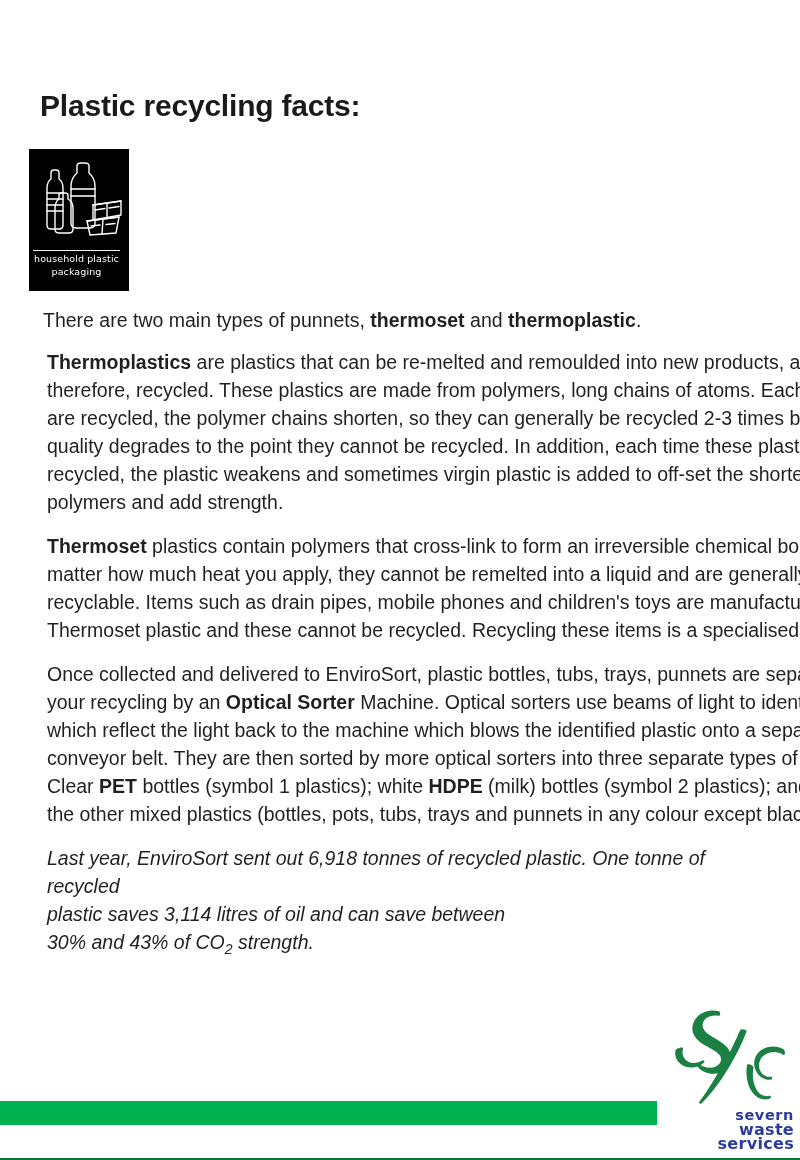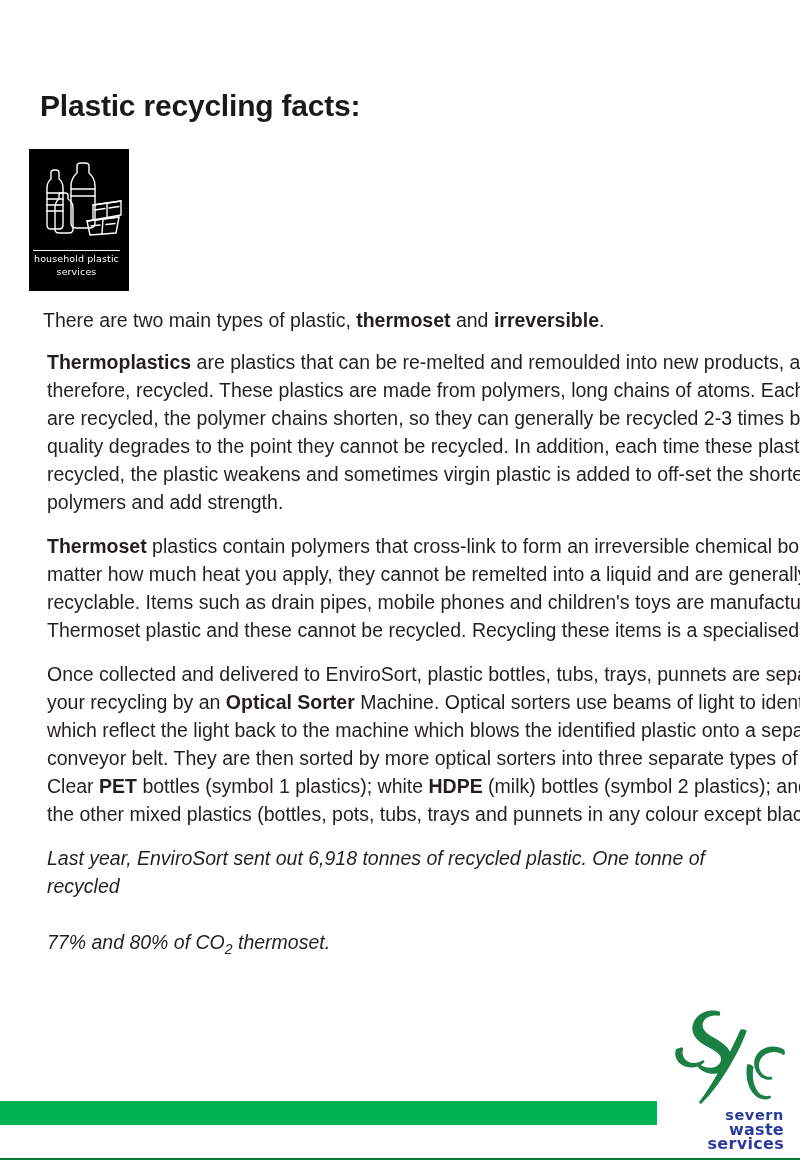--- a/index.html
+++ b/index.html
@@ -132,21 +132,21 @@
     top: 0;
     width: 139px;
     height: 110px;
   }
   .sws-wordmark {
     position: absolute;
     left: 0;
     top: 104px;
     width: 139px;
     text-align: right;
-    padding-right: 16px;
+    padding-right: 6px;
     box-sizing: border-box;
     color: #2b3b9b;
     font-family: "DejaVu Sans", sans-serif;
   }
   .sws-name {
     font-size: 14.5px;
     font-weight: bold;
     letter-spacing: 0.6px;
     line-height: 16px;
   }
@@ -188,35 +188,35 @@
         <path d="M66 61 L76 59.5 M80 59 L90 57.5"></path>
 
         <path d="M58 72 L90 68 L87 84 L61 86 Z"></path>
         <path d="M58 72 L90 68 M74 70 L73 85"></path>
         <path d="M62 77 L71 76 M77 75.5 L86 74.5"></path>
       </g>
     </svg>
     <div class="wrap-icon-divider"></div>
     <div class="wrap-icon-label">
       <span>household plastic</span><br>
-      <span>services</span>
+      <span>packaging</span>
     </div>
   </div>
 
   <div class="body-text">
 
-    <p class="para-lead"><span>There are two main types of plastic, </span><b>thermoset</b><span> and </span><b>irreversible</b><span>.</span></p>
+    <p class="para-lead"><span>There are two main types of punnets, </span><b>thermoset</b><span> and </span><b>thermoplastic</b><span>.</span></p>
 
     <p class="para-indent para-gap"><b>Thermoplastics</b><span> are plastics that can be re-melted and remoulded into new products, and therefore, recycled.  These plastics are made from polymers, long chains of atoms.  Each time they are recycled, the polymer chains shorten, so they can generally be recycled 2-3 times before their quality degrades to the point they cannot be recycled.  In addition, each time these plastics are recycled, the plastic weakens and sometimes virgin plastic is added to off-set the shortened polymers and add strength.</span></p>
 
     <p class="para-indent para-gap"><b>Thermoset</b><span> plastics contain polymers that cross-link to form an irreversible chemical bond, no matter how much heat you apply, they cannot be remelted into a liquid and are generally non-recyclable.  Items such as drain pipes, mobile phones and children's toys are manufactured from Thermoset plastic and these cannot be recycled.  Recycling these items is a specialised process.</span></p>
 
     <p class="para-indent para-gap"><span>Once collected and delivered to EnviroSort, plastic bottles, tubs, trays, punnets are separated from your recycling by an </span><b>Optical Sorter</b><span> Machine.  Optical sorters use beams of light to identify plastics, which reflect the light back to the machine which blows the identified plastic onto a separate conveyor belt.  They are then sorted by more optical sorters into three separate types of plastic.  Clear </span><b>PET</b><span> bottles (symbol 1 plastics); white </span><b>HDPE</b><span> (milk) bottles (symbol 2 plastics); and then all the other mixed plastics (bottles, pots, tubs, trays and punnets in any colour except black).</span></p>
 
-    <p class="para-indent final-para"><span>Last year, EnviroSort sent out 6,918 tonnes of recycled plastic. One tonne of recycled</span><br><br><span>77% and 80% of CO</span><sub>2</sub><span> thermoset.</span></p>
+    <p class="para-indent final-para"><span>Last year, EnviroSort sent out 6,918 tonnes of recycled plastic. One tonne of recycled</span><br><span>plastic saves 3,114 litres of oil and can save between</span><br><span>30% and 43% of CO</span><sub>2</sub><span> strength.</span></p>
 
   </div>
 
   <div class="bar-bright"></div>
   <div class="bar-dark"></div>
 
   <div class="sws-logo">
     <svg class="sws-mark" viewBox="0 0 139 110">
       <g fill="#1a8043">
 

